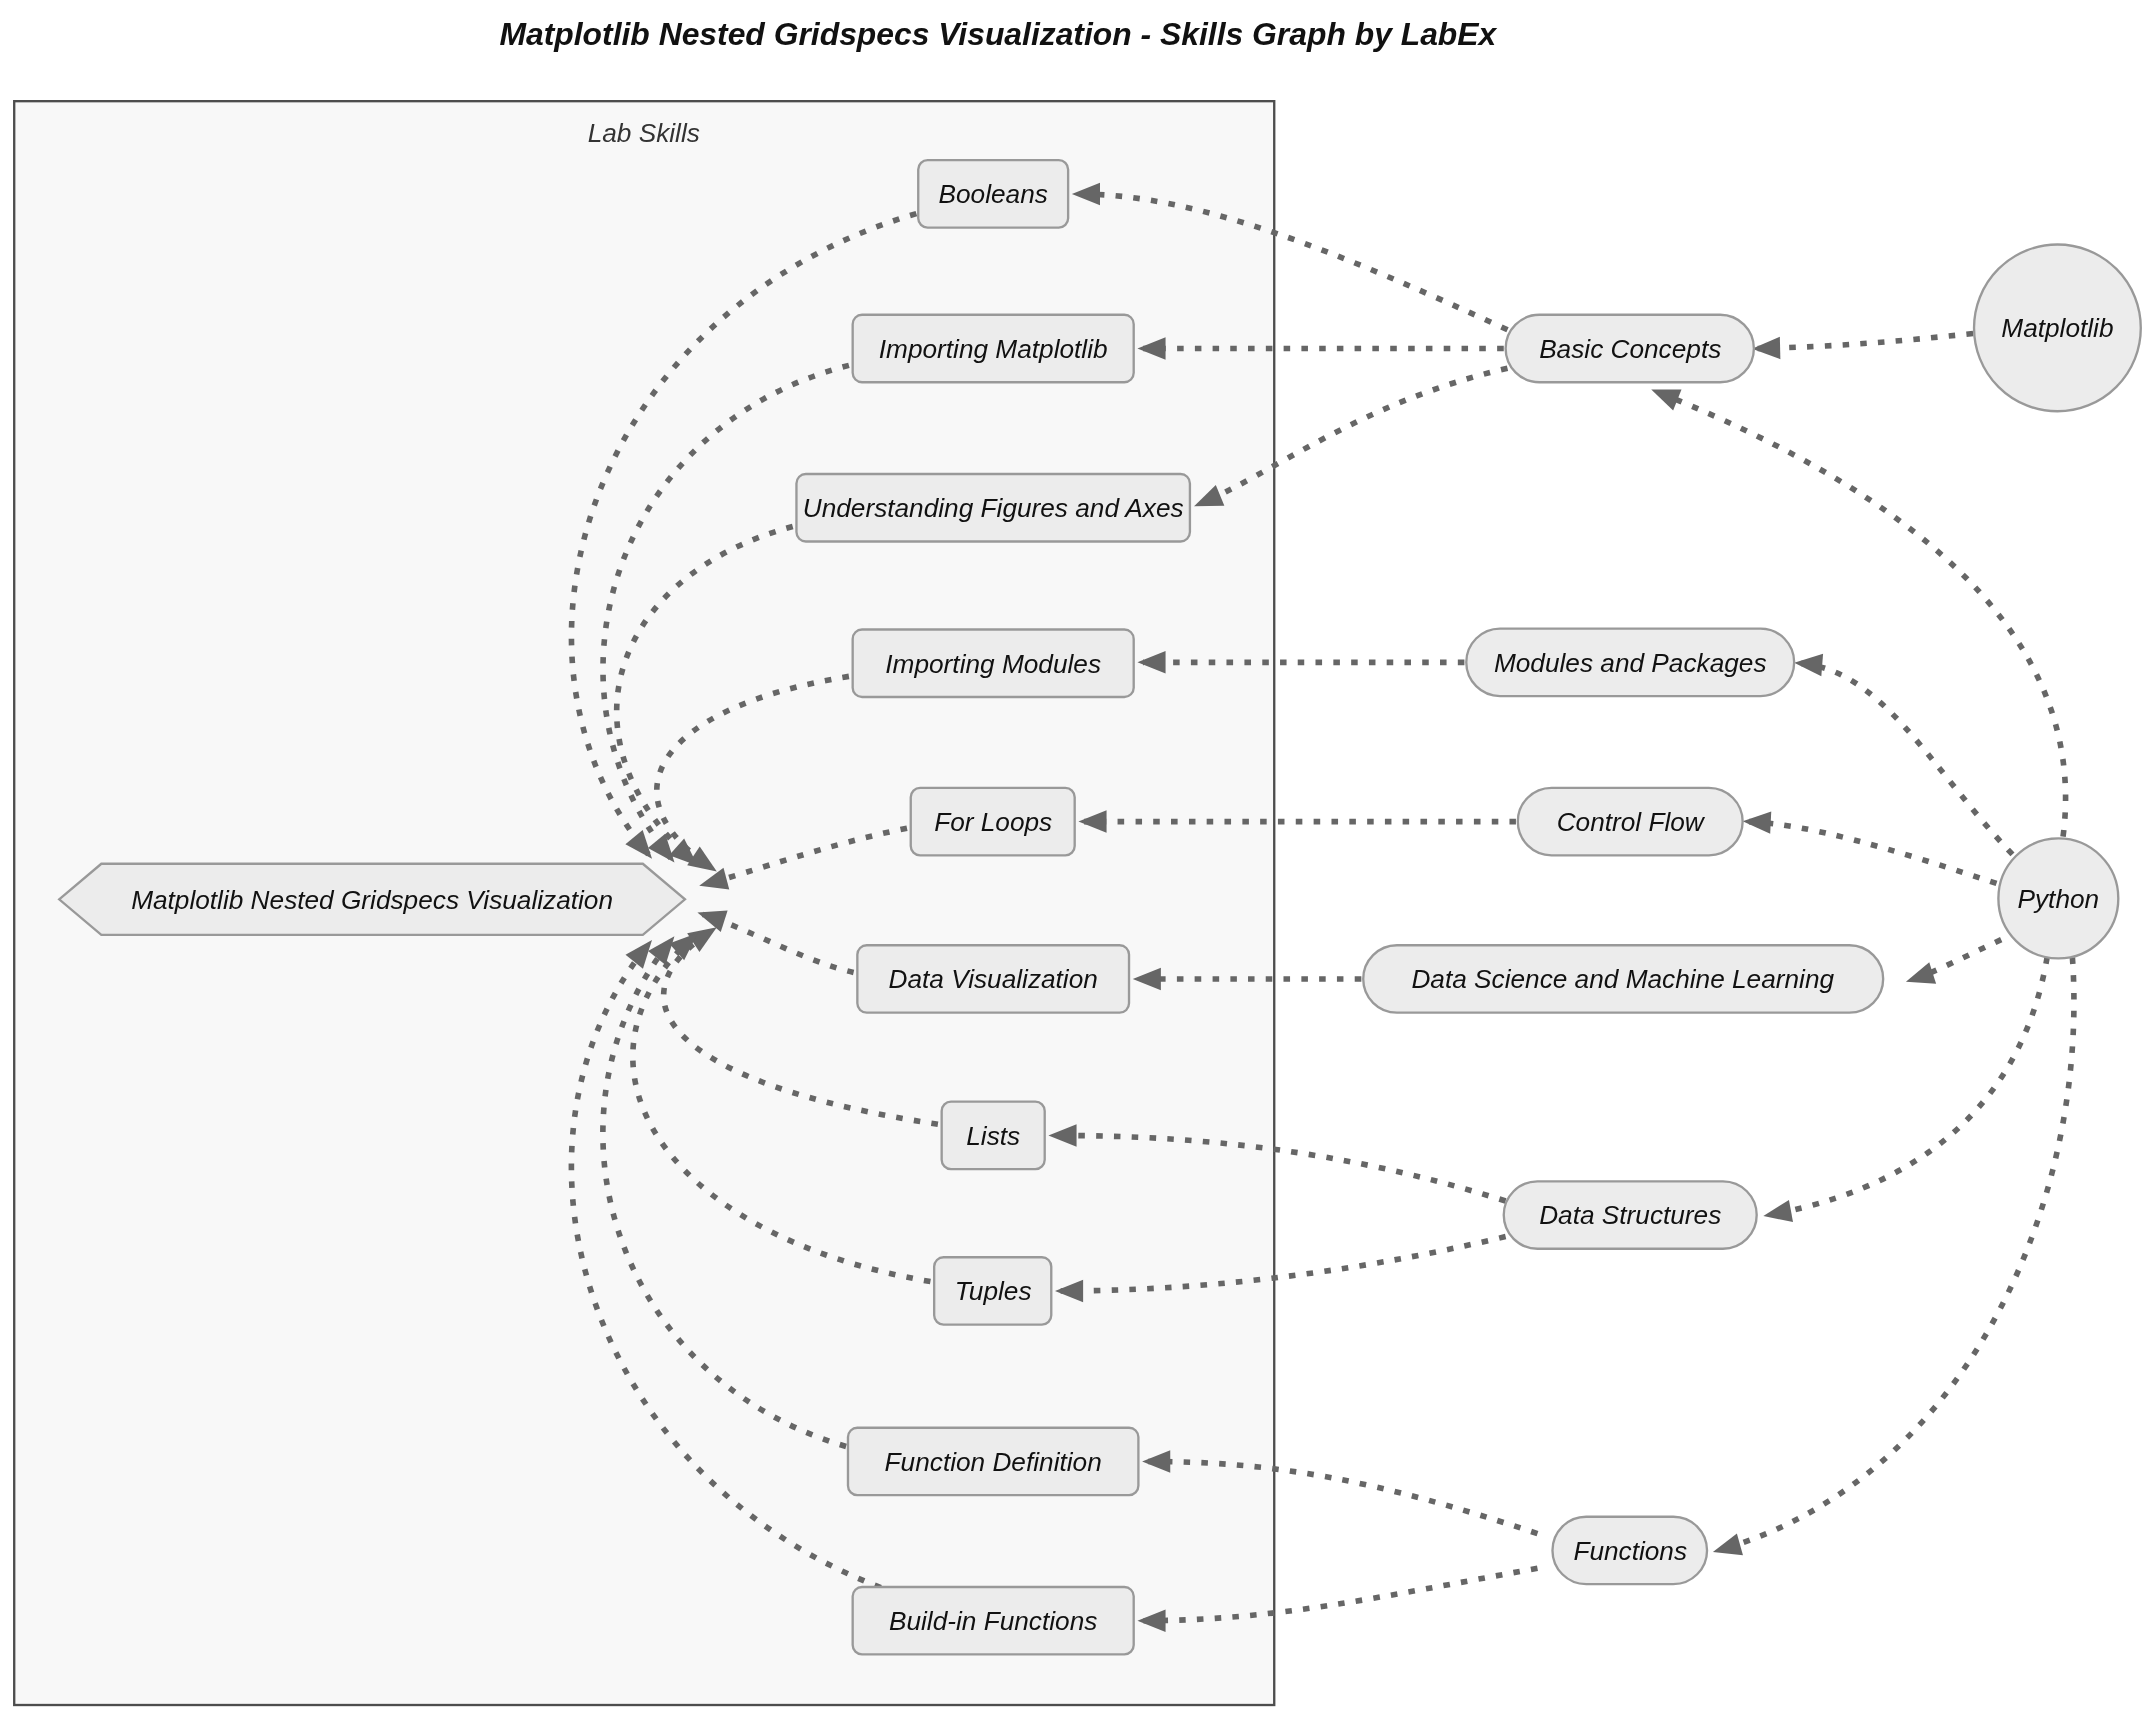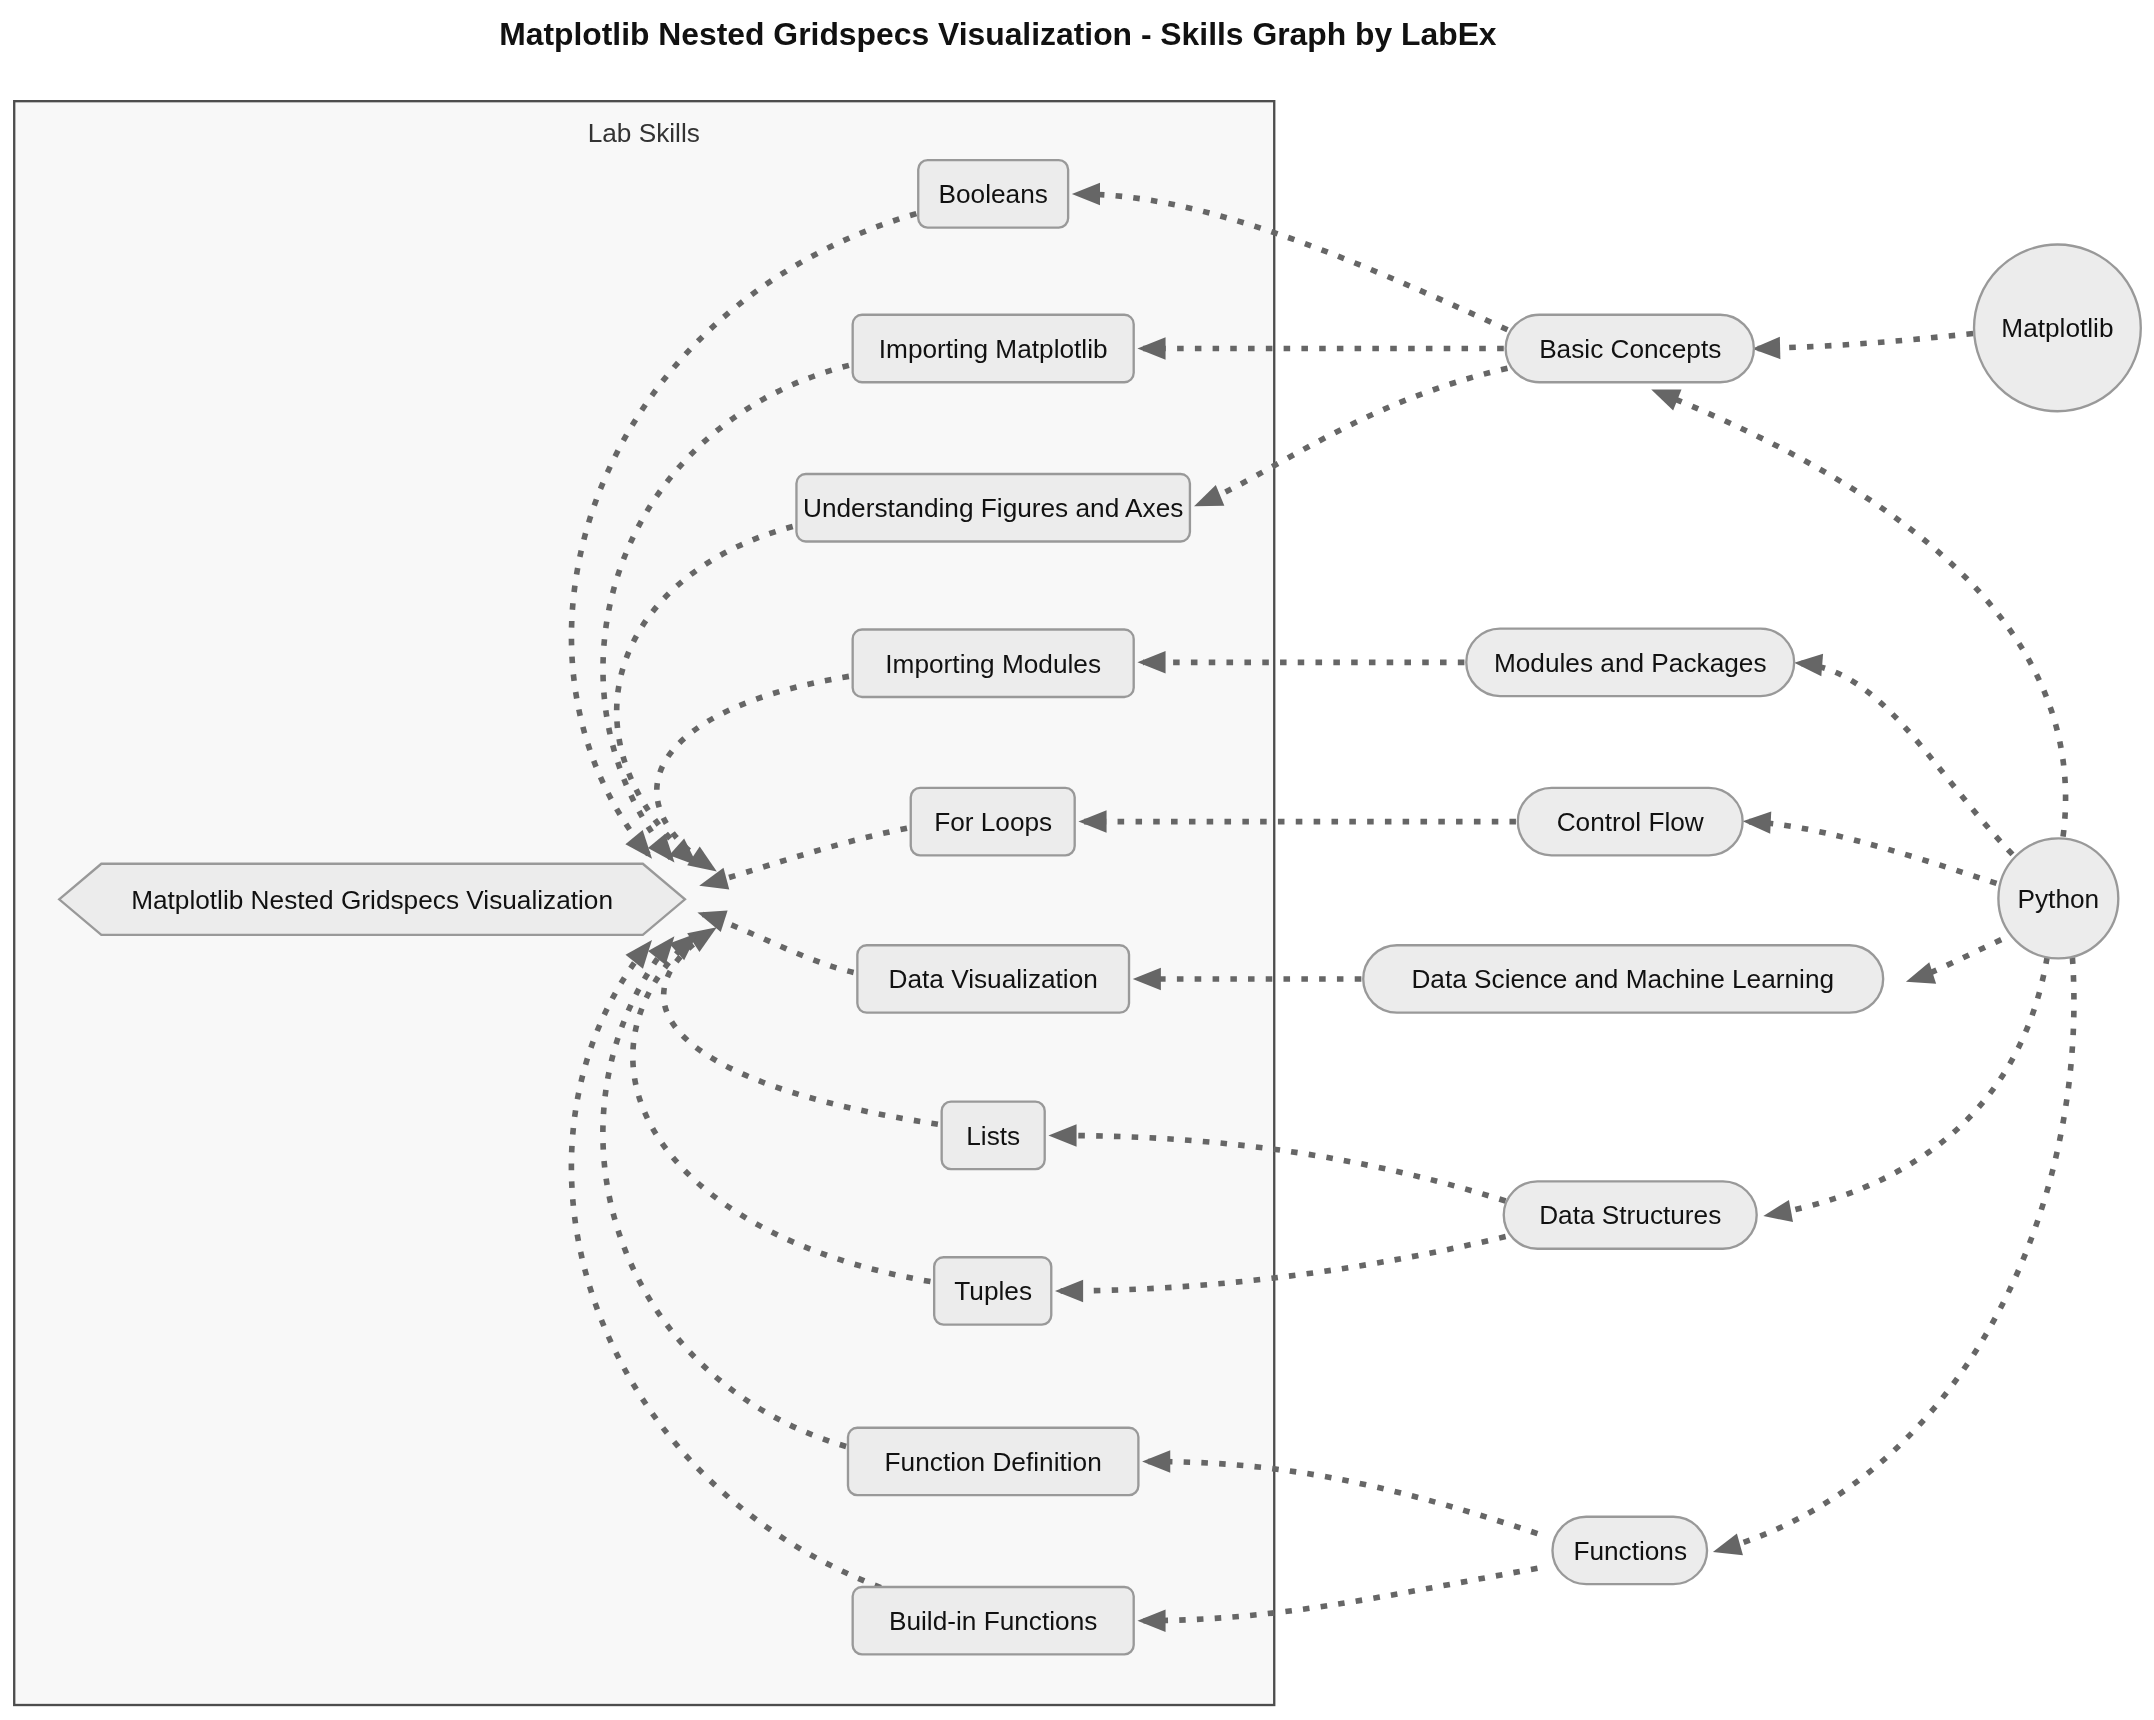--- a/index.html
+++ b/index.html
@@ -1,18 +1,19 @@
 <!DOCTYPE html>
 <html style="font-size:15px"><head>
 <meta charset="utf-8">
 <style>
   html, body { margin: 0; padding: 0; background: #ffffff; }
   .diagram-wrap {
     width: 2155px; height: 1720px; position: relative;
     font-family: "Liberation Sans", "DejaVu Sans", sans-serif;
+    font-style: italic;
   }
   svg { display: block; }
   text {
     font-family: "Liberation Sans", "DejaVu Sans", sans-serif;
     fill: #111111;
   }
   .edge {
     fill: none;
     stroke: #666666;
     stroke-width: 6;

